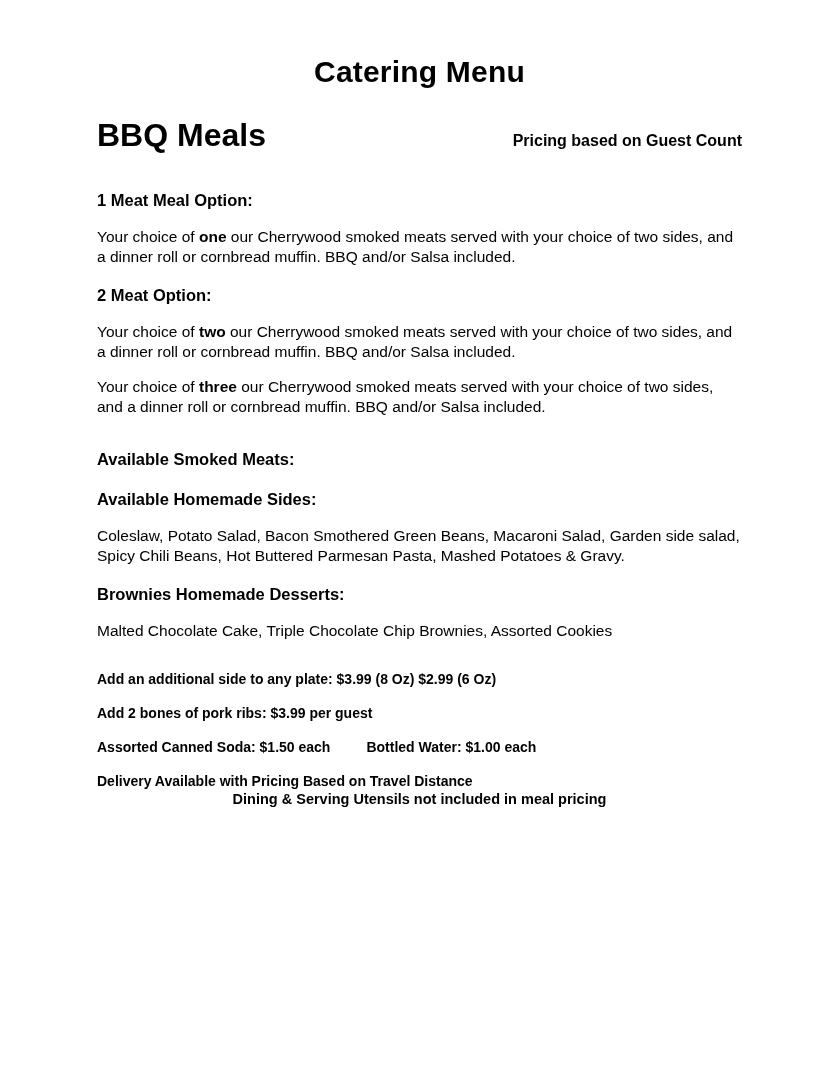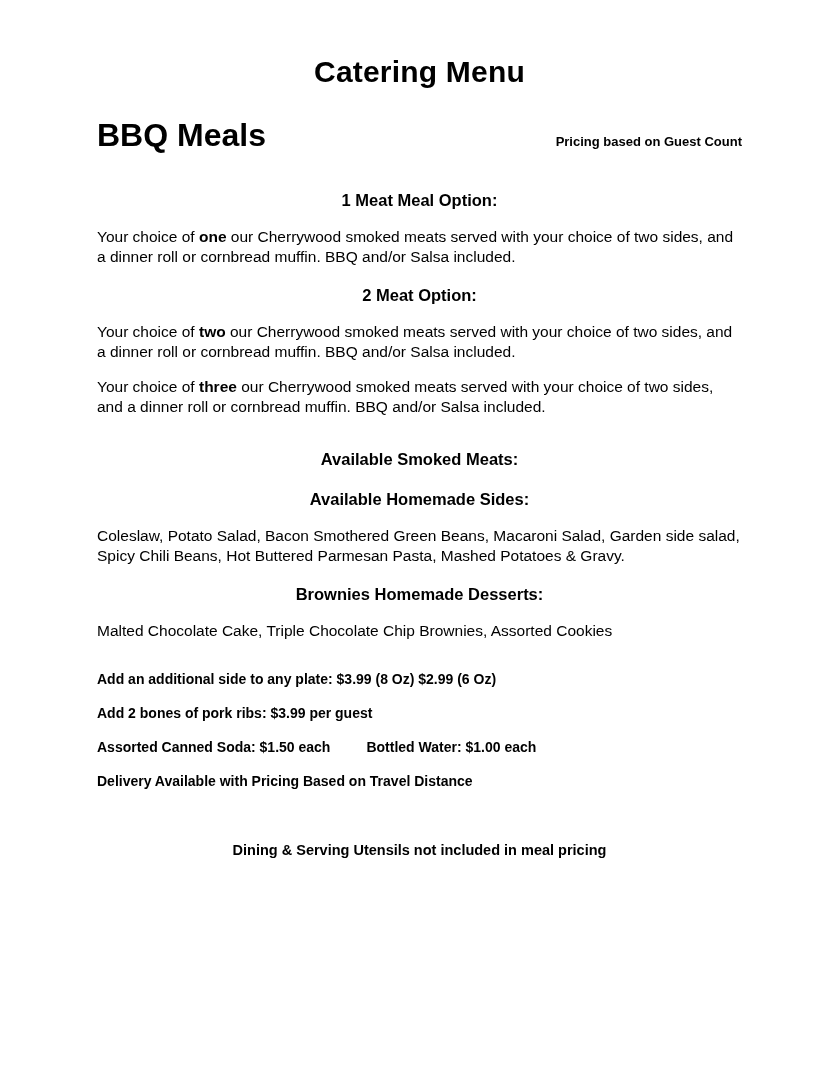--- a/index.html
+++ b/index.html
@@ -33,30 +33,29 @@
     justify-content: space-between;
     align-items: baseline;
     margin-top: 28px;
   }
   .menu-title {
     font-size: 32px;
     line-height: 37px;
     font-weight: bold;
   }
   .pricing-note {
-    font-size: 13px;
+    font-size: 16px;
     line-height: 18px;
     font-weight: bold;
   }
   .section-heading {
     margin-top: 19px;
     font-size: 16.5px;
     line-height: 21px;
     font-weight: bold;
-    text-align: center;
   }
   .section-heading.first {
     margin-top: 36px;
   }
   .section-heading.group-start {
     margin-top: 33px;
   }
   .body-text {
     margin-top: 16px;
     font-size: 15.5px;
@@ -72,21 +71,20 @@
     font-weight: bold;
     margin-top: 16px;
   }
   .addon-line.first {
     margin-top: 29px;
   }
   .beverage-gap {
     margin-left: 36px;
   }
   .footer-note {
-    margin-top: 51px;
     text-align: center;
     font-size: 14.5px;
     line-height: 18px;
     font-weight: bold;
   }
 </style>
 </head>
 <body>
 
 <div class="page">

